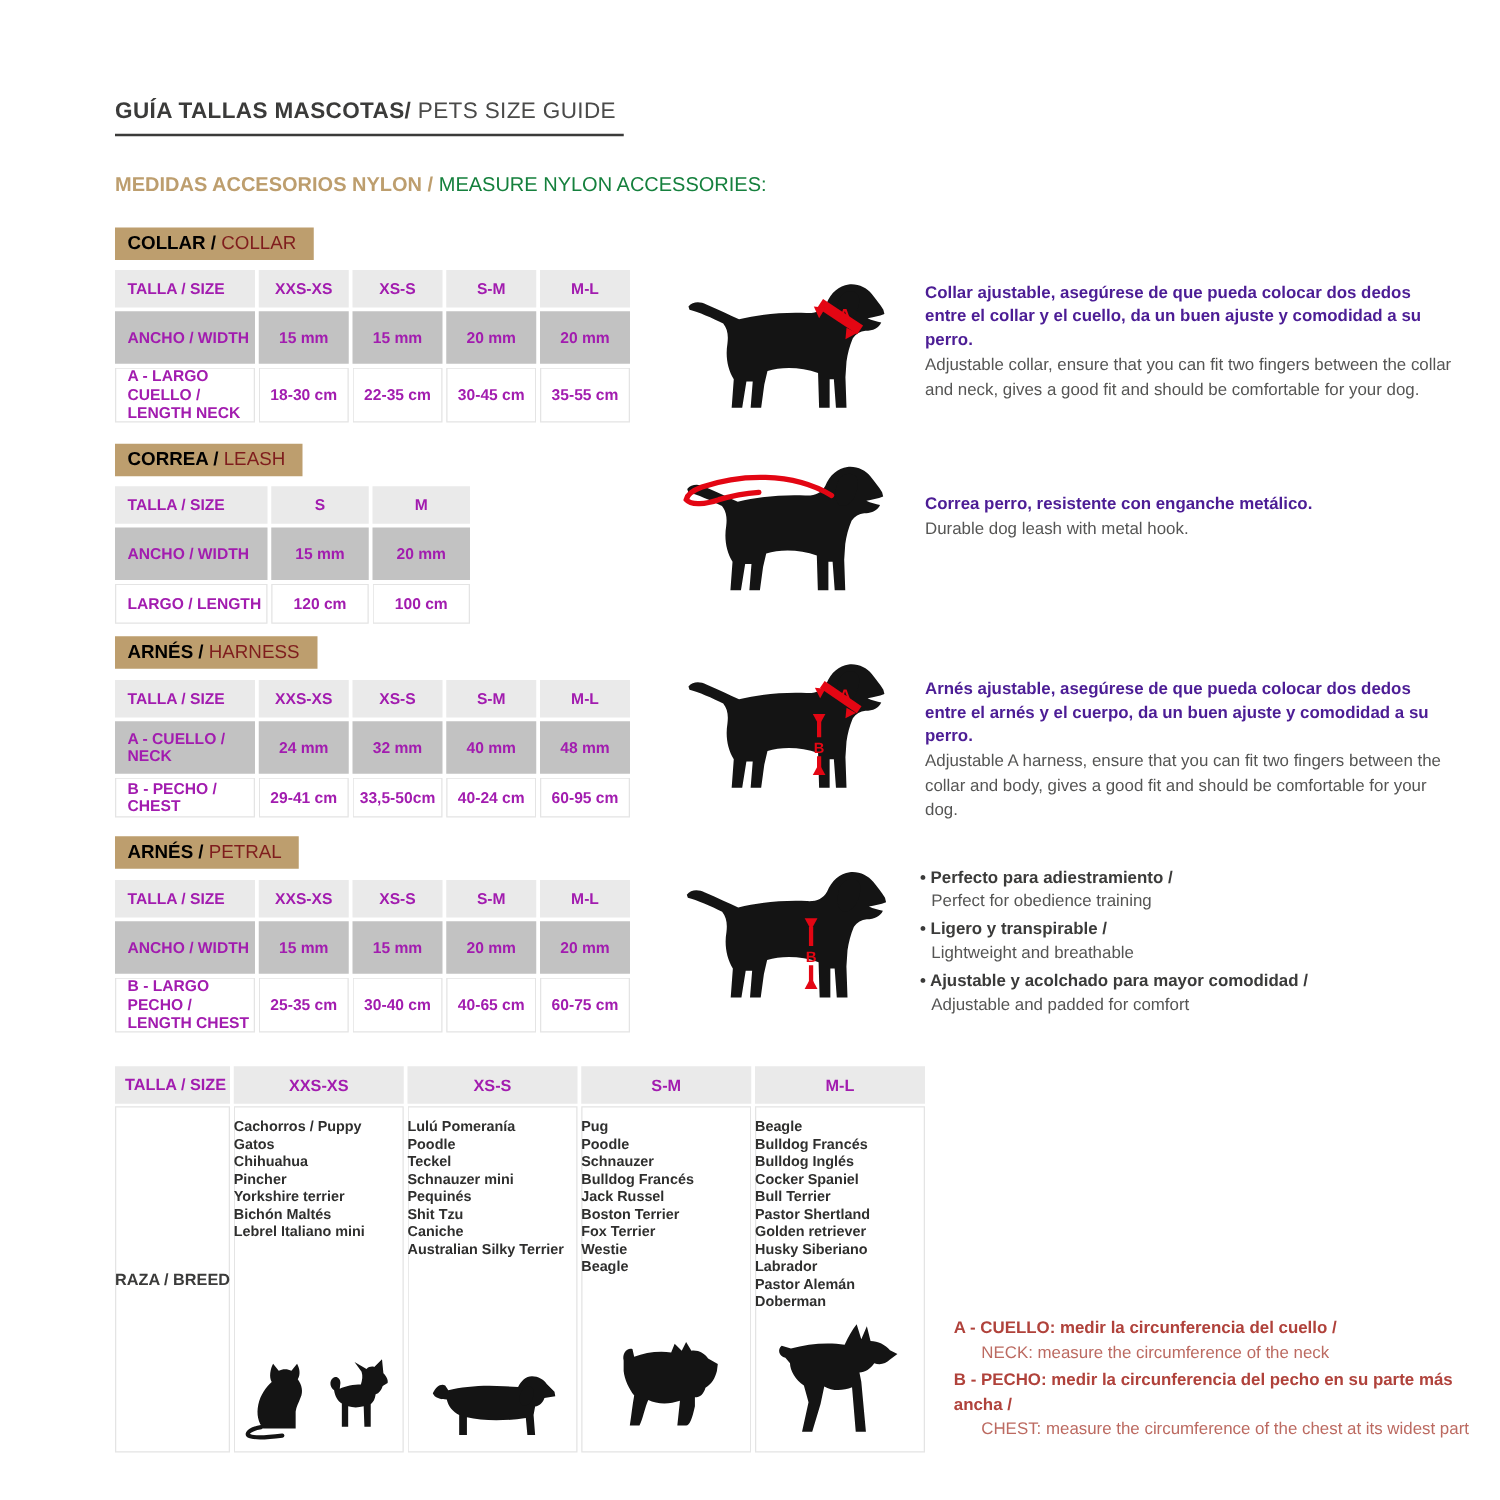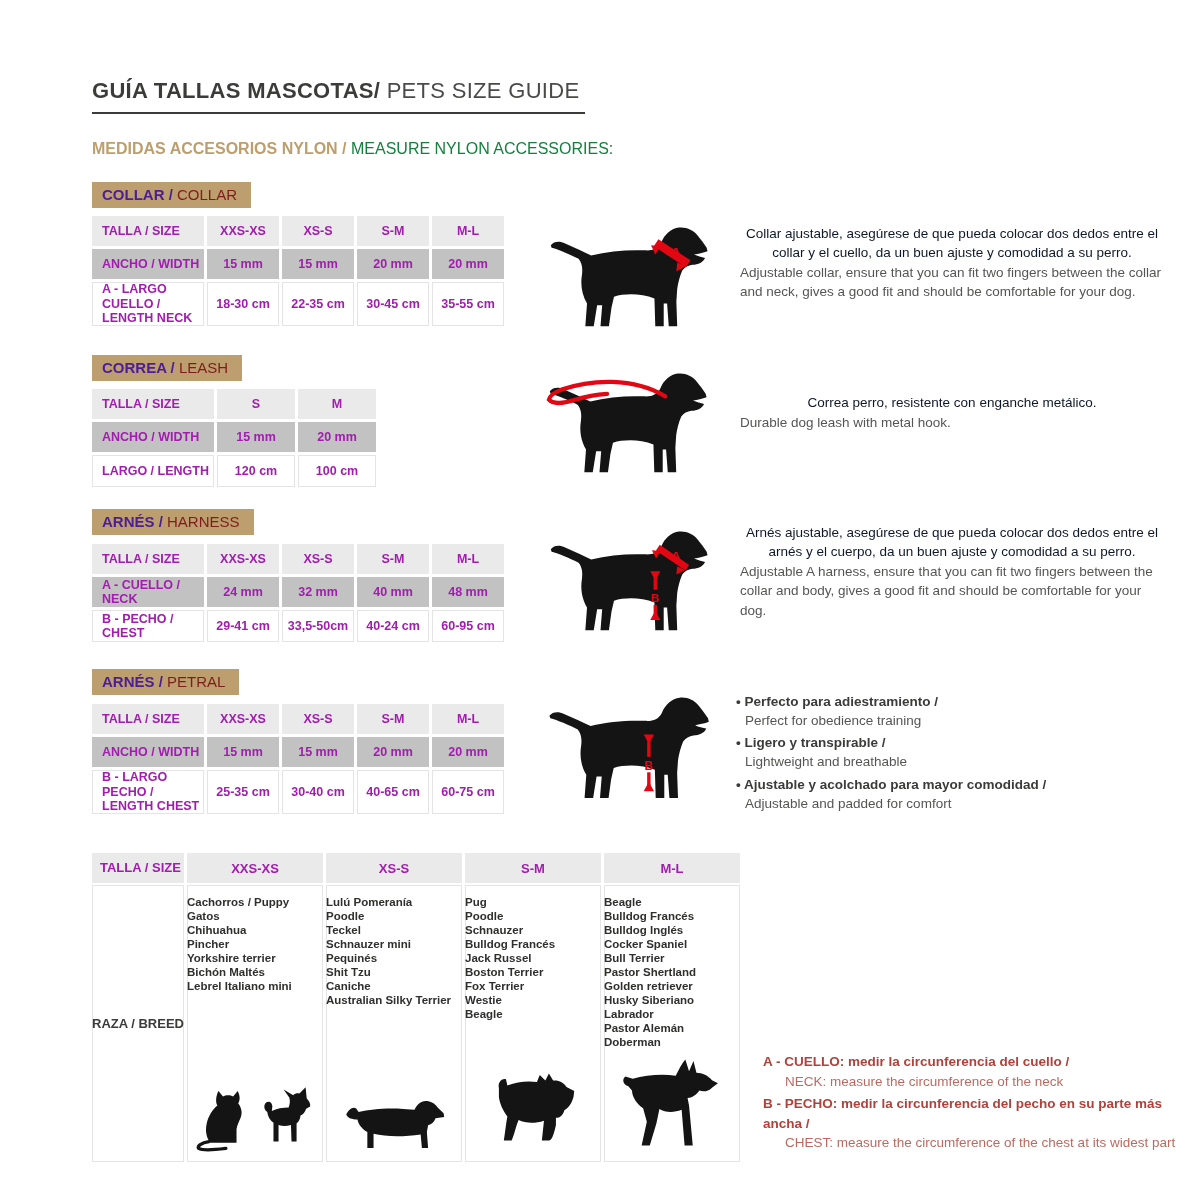--- a/index.html
+++ b/index.html
@@ -4,51 +4,51 @@
 <style>
   * { margin:0; padding:0; box-sizing:border-box; }
   html,body { background:#ffffff; }
   #page {
     position:relative; width:1200px; height:1200px; background:#fff;
     font-family:"Liberation Sans", sans-serif; color:#3B3B3A; overflow:hidden;
   }
   .abs { position:absolute; }
 
   
-  .title { left:92px; top:78px; font-size:22px; letter-spacing:.3px;
+  .title { left:92px; top:78px; font-size:18px; letter-spacing:.3px;
     border-bottom:2px solid #3B3B3A; padding-bottom:8px; padding-right:6px; white-space:nowrap;}
   .title .es { font-weight:700; color:#3B3B3A; }
   .title .en { font-weight:500; color:#4A4A49; }
 
   
   .subtitle { left:92px; top:140px; font-size:16px; white-space:nowrap; }
   .subtitle .es { font-weight:700; color:#BD9E6E; }
   .subtitle .en { font-weight:400; color:#15803d; }
 
   
   .badge { display:inline-block; background:#BD9E6E; padding:4px 14px 5px 10px;
     font-size:15px; white-space:nowrap; }
-  .badge .es { font-weight:700; color:#4c1d95; }
+  .badge .es { font-weight:700; color:#000000; }
   .badge .en { font-weight:400; color:#7f1d1d; }
 
   
   .tbl .tr { display:grid; column-gap:3px; margin-bottom:3px; }
   .t5 .tr { grid-template-columns:112px 72px 72px 72px 72px; }
   .t3 .tr { grid-template-columns:122px 78px 78px; }
   .td { display:flex; align-items:center; justify-content:center;
     font-size:12.5px; font-weight:700; color:#a21caf; text-align:center; }
   .td:first-child { justify-content:flex-start; text-align:left; padding-left:10px; line-height:1.15;}
   .rh { height:30px; } .rh .td { background:#EAEAEA; }
-  .rm { height:30px; } .rm .td { background:#C2C2C2; }
+  .rm { height:42px; } .rm .td { background:#C2C2C2; }
   .rw { height:32px; } .rw .td { background:#fff; box-shadow:inset 0 0 0 1px #E4E4E4; }
   .rw.tall { height:44px; }
 
   
   .desc { width:424px; font-size:13.5px; line-height:1.42; }
-  .desc .es { font-weight:400; color:#0f172a; margin-bottom:1px;text-align:center; }
+  .desc .es { font-weight:700; color:#4c1d95; margin-bottom:1px; }
   .desc .en { font-weight:400; color:#555554; }
 
   
   .bullets { width:434px; font-size:13.5px; line-height:1.42; }
   .bullet .es { font-weight:700; color:#3B3B3A; }
   .bullet .es::before { content:"• "; }
   .bullet .en { font-weight:400; color:#555554; padding-left:9px; margin-bottom:3px; }
 
   
   .dogsvg { display:block; }
@@ -200,21 +200,21 @@
       <path d="M126,31 l10,1 l-5,9 z" fill="#E30613"></path>
       <path d="M156,50 l9,5 l-10,5 z" fill="#E30613"></path>
       <text x="149" y="44" font-size="16" font-weight="bold" fill="#E30613" font-family="Liberation Sans, sans-serif">A</text>
       <path d="M130,62 L130,78" stroke="#E30613" stroke-width="4"></path>
       <path d="M130,96 L130,110" stroke="#E30613" stroke-width="4"></path>
       <path d="M124,56 h12 l-6,11 z" fill="#E30613"></path>
       <path d="M124,114 h12 l-6,-11 z" fill="#E30613"></path>
       <text x="125" y="93" font-size="14" font-weight="bold" fill="#E30613" font-family="Liberation Sans, sans-serif">B</text>
     </g>
   </svg>
-  <div class="abs desc" style="left:740px;top:523px">
+  <div class="abs desc" style="left:740px;top:541px">
     <p class="es">Arnés ajustable, asegúrese de que pueda colocar dos dedos entre el arnés y el cuerpo, da un buen ajuste y comodidad a su perro.</p>
     <p class="en">Adjustable A harness, ensure that you can fit two fingers between the collar and body, gives a good fit and should be comfortable for your dog.</p>
   </div>
 
   <div class="abs" style="left:92px;top:669px">
     <div class="badge">
       <span class="es">ARNÉS / </span><span class="en">PETRAL</span>
     </div>
   </div>
   <div class="abs tbl t5" style="left:92px;top:704px">

